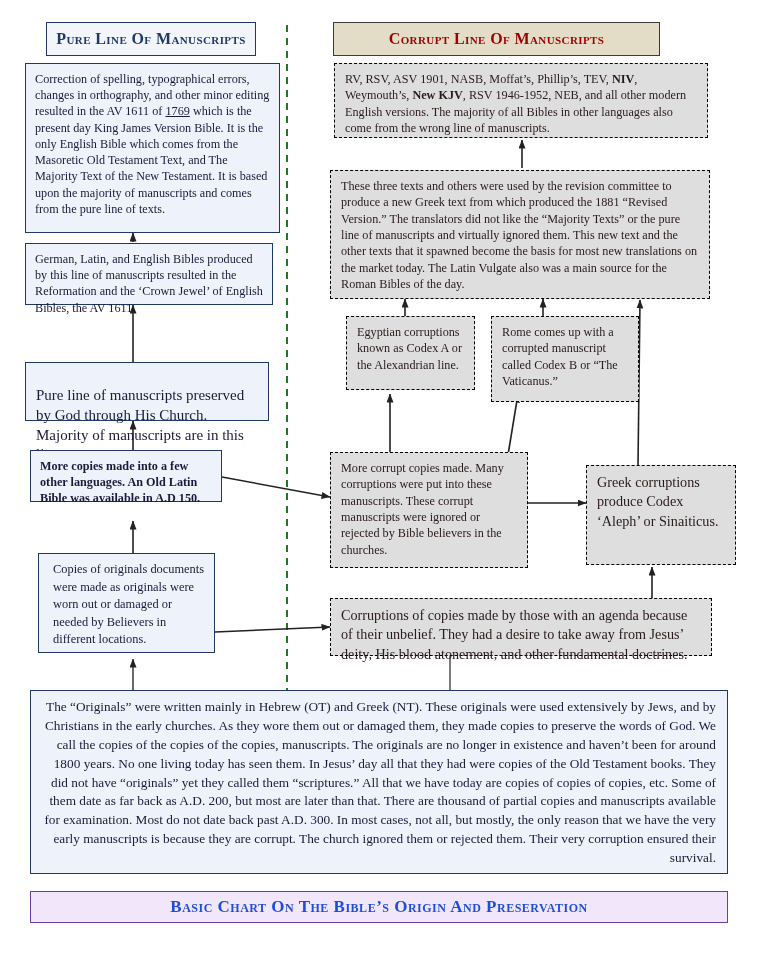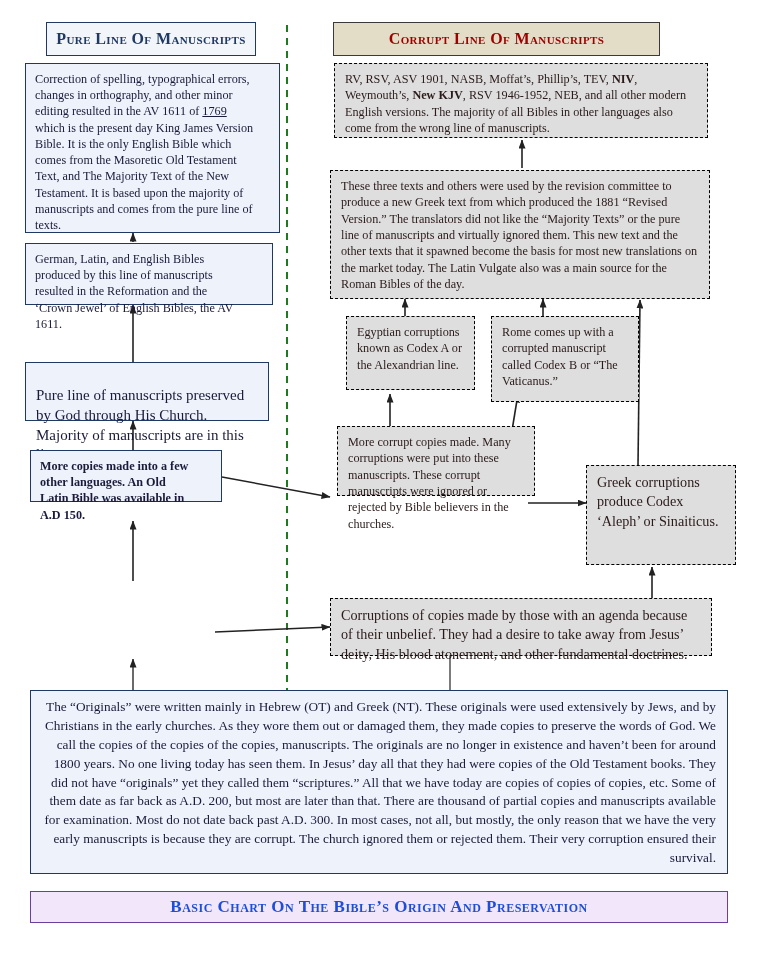--- a/index.html
+++ b/index.html
@@ -60,21 +60,21 @@
     border: 1px solid #3a3a3a;
     color: #9e0000;
     font-size: 16px;
   }
 
   
   .box-pure {
     background: #eef2fa;
     border: 1px solid #1f3864;
     color: #1a1a3a;
-    padding: 7px 25px 6px 9px;
+    padding: 7px 9px 6px 9px;
     font-size: 12.2px;
     line-height: 1.33;
   }
   .box-pure.big {
     font-size: 15px;
     line-height: 1.32;
     padding: 23px 10px;
   }
   .box-pure.indent {
     padding-left: 14px;
@@ -165,32 +165,33 @@
   <div class="node box-pure" style="left:25px; top:63px; width:255px; height:170px;">
     <span>Correction of spelling,  typographical errors, changes in orthography, and other minor editing resulted in the AV 1611 of </span><u class="em-underline">1769</u><span> which is the present day King James Version Bible. It is the only English Bible which comes from the Masoretic Old Testament Text, and The Majority Text of the New Testament. It is based upon the majority of manuscripts and comes from the pure line of texts.</span>
   </div>
 
   <div class="node box-pure" style="left:25px; top:243px; width:248px; height:62px;">German, Latin, and English Bibles produced by this line of manuscripts resulted in the Reformation and the ‘Crown Jewel’ of English Bibles, the AV 1611.</div>
 
   <div class="node box-pure big" style="left:25px; top:362px; width:244px; height:59px;">Pure line of manuscripts preserved by God through His Church. Majority of manuscripts are in this line.</div>
 
   <div class="node box-pure" style="left:30px; top:450px; width:192px; height:52px;font-weight:bold;">More copies made into a few other languages. An Old Latin Bible was available in A.D 150.</div>
 
+  <div class="node box-pure indent" style="left:38px; top:553px; width:177px; height:100px;">Copies of originals documents were made as originals were worn out or damaged or needed by Believers in different locations.</div>
 
   <div class="node box-corrupt" style="left:334px; top:63px; width:374px; height:75px;">
     <span>RV, RSV,  ASV 1901, NASB,  Moffat’s, Phillip’s,   TEV, </span><b class="em-bold">NIV</b><span>, Weymouth’s, </span><b class="em-bold">New KJV</b><span>, RSV 1946-1952, NEB,  and all other modern English versions.  The majority of all Bibles in other languages also come from the wrong line of manuscripts.</span>
   </div>
 
   <div class="node box-corrupt" style="left:330px; top:170px; width:380px; height:129px;">These three texts and others were used by the revision committee to produce a new Greek text from which produced the 1881 “Revised Version.”  The translators did not like the “Majority Texts” or the pure line of manuscripts and virtually ignored them. This new text and the other texts that it spawned become the basis for most new translations on the market today. The Latin Vulgate also was a main source for the Roman Bibles of the day.</div>
 
   <div class="node box-corrupt" style="left:346px; top:316px; width:129px; height:74px;">Egyptian corruptions known as Codex A or the Alexandrian line.</div>
 
   <div class="node box-corrupt" style="left:491px; top:316px; width:148px; height:86px;">Rome comes up with a corrupted manuscript called Codex B or “The Vaticanus.”</div>
 
-  <div class="node box-corrupt" style="left:330px; top:426px; width:198px; height:70px;margin-left:7px;">More corrupt copies made. Many corruptions were put into these manuscripts. These corrupt manuscripts were ignored or rejected by Bible believers in the churches.</div>
+  <div class="node box-corrupt" style="left:330px; top:452px; width:198px; height:116px;">More corrupt copies made. Many corruptions were put into these manuscripts. These corrupt manuscripts were ignored or rejected by Bible believers in the churches.</div>
 
   <div class="node box-corrupt big" style="left:586px; top:465px; width:150px; height:100px;">Greek corruptions produce Codex ‘Aleph’ or Sinaiticus.</div>
 
   <div class="node box-corrupt big" style="left:330px; top:598px; width:382px; height:58px;">Corruptions of copies made by those with an agenda because of their unbelief. They had a desire to take away from Jesus’ deity, His blood atonement, and other fundamental doctrines.</div>
 
   <div class="node box-summary" style="left:30px; top:690px; width:698px; height:184px;">The “Originals” were written mainly in Hebrew (OT) and Greek (NT). These originals were used extensively by Jews, and by Christians in the early churches. As they wore them out or damaged them, they made copies to preserve the words of God. We call the copies of the copies of the copies, manuscripts.  The originals are no longer in existence and haven’t been for around 1800 years. No one living today has seen them. In Jesus’ day all that they had were copies of the Old Testament books. They did not have “originals” yet they called them “scriptures.” All that we have today are copies of copies of copies, etc. Some of them date as far back as A.D. 200, but most are later than that. There are thousand of partial copies and manuscripts available for examination. Most do not date back past A.D. 300. In most cases, not all, but mostly, the only reason that we have the very early manuscripts is because they are corrupt. The church ignored them or rejected them. Their very corruption ensured their survival.</div>
 
   <div class="node footer-banner" style="left:30px; top:891px; width:698px; height:32px;">Basic Chart On The Bible’s Origin And Preservation</div>
 
 </div>

